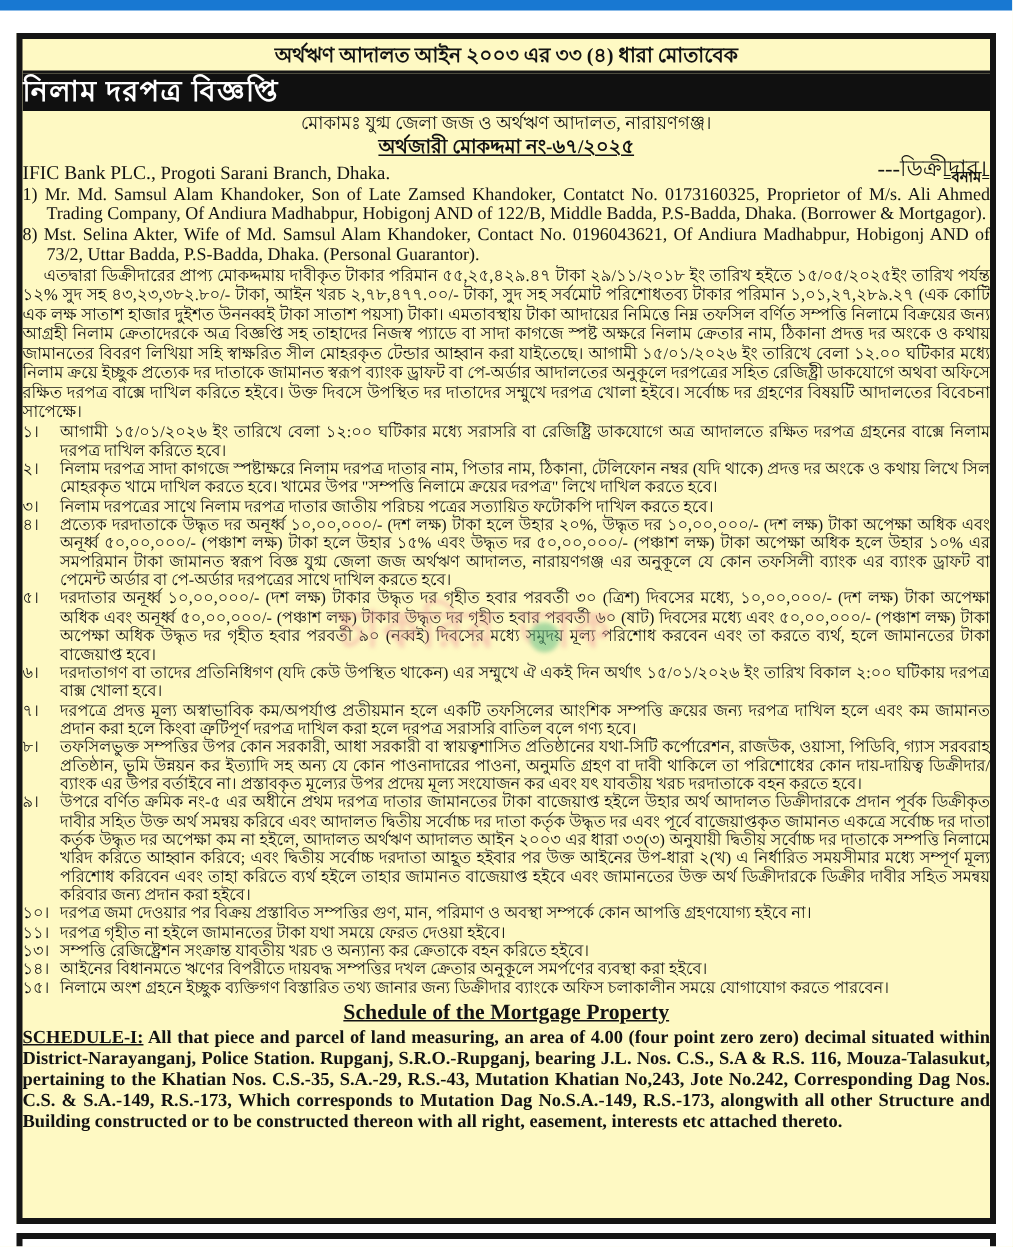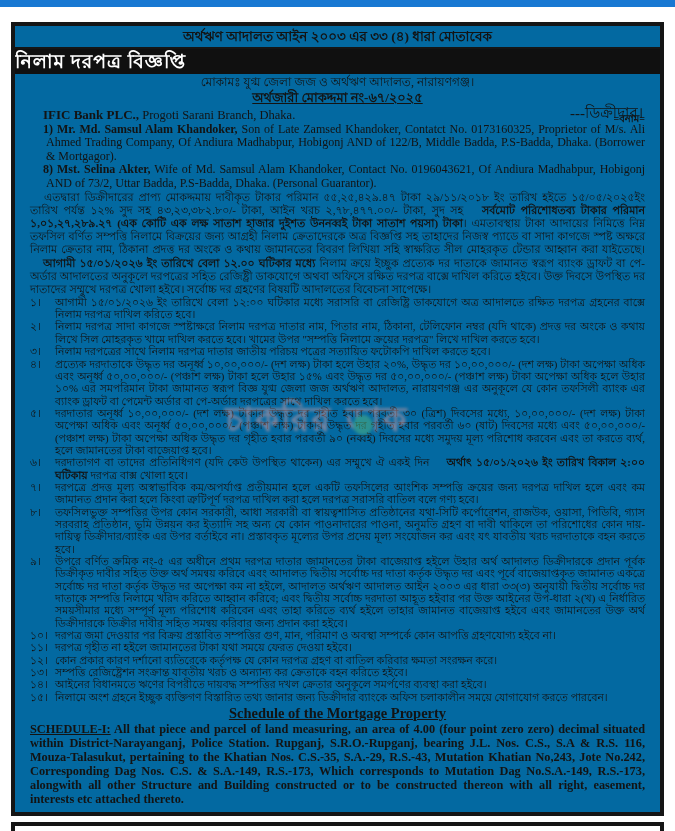--- a/index.html
+++ b/index.html
@@ -1,21 +1,21 @@
 <!DOCTYPE html>
 <html><head>
 <meta charset="utf-8">
 <style>
   html,body{margin:0;padding:0;background:#ffffff;}
   .page{position:relative;width:675px;height:831px;overflow:hidden;background:#ffffff;
         font-family:"Liberation Serif","DejaVu Sans",serif;color:#131313;}
   .topbar{position:absolute;left:0;top:0;width:675px;height:7px;}
   .docbox{position:absolute;left:11px;top:22px;width:645px;height:786px;
-          border:4px solid #151515;background:#0369a1;overflow:hidden;}
-  .inner{padding:0 15px;}
+          border:4px solid #151515;background:#fef9c3;overflow:hidden;}
+  .inner{padding:0 0;}
   .lawline{text-align:center;font-weight:bold;font-size:13.5px;line-height:19px;
            border-bottom:2px solid #151515;padding:1px 0;}
   .titlebar{background:#101010;color:#ffffff;text-align:left;font-weight:bold;
             font-size:19px;line-height:25px;letter-spacing:1px;}
   .venue{text-align:center;font-size:12px;line-height:15px;margin-top:1px;}
   .caseno{text-align:center;font-weight:bold;font-size:13px;line-height:16px;
           text-decoration:underline;}
   .bankrow{position:relative;font-size:12.5px;line-height:16px;margin-top:1px;}
   .bankrow .left b{font-size:13px;}
   .versus{position:absolute;left:0;right:0;top:4px;text-align:right;font-size:10px;font-weight:bold;}
@@ -30,21 +30,21 @@
   .schedhead{text-align:center;font-weight:bold;font-size:14.5px;line-height:19px;text-decoration:underline;margin-top:1px;}
   .sched{font-size:12.3px;line-height:13.9px;text-align:justify;font-weight:bold;}
   .sched .lbl{text-decoration:underline;}
   .nextbox{position:absolute;left:11px;top:822px;width:645px;height:30px;
            border:4px solid #151515;background:#fff;}
   .watermark{position:absolute;left:225px;top:393px;width:300px;height:50px;pointer-events:none;
              opacity:.5;filter:blur(1.5px);}
   .wm-text{position:absolute;left:0;top:0;font-family:"DejaVu Sans",sans-serif;
            font-weight:bold;font-size:34px;letter-spacing:2px;}
   .wm-dot{position:absolute;left:128px;top:22px;width:20px;height:20px;border-radius:50%;}
-  b{font-weight:bold;margin-left:13px;}
+  b{font-weight:normal;}
 </style>
 </head>
 <body>
 
 <div class="page">
 
   <div class="topbar" style="background: rgb(24, 120, 210);"></div>
 
   <div class="docbox">
     <div class="lawline">অর্থঋণ আদালত আইন ২০০৩ এর ৩৩ (৪) ধারা মোতাবেক</div>
@@ -120,24 +120,20 @@
           <div class="cond">
             <div class="num">১০।</div>
             <div class="ctext"><span>দরপত্র জমা দেওয়ার পর বিক্রয় প্রস্তাবিত সম্পত্তির গুণ, মান, পরিমাণ ও অবস্থা সম্পর্কে কোন আপত্তি গ্রহণযোগ্য হইবে না।</span></div>
           </div>
 
           <div class="cond">
             <div class="num">১১।</div>
             <div class="ctext"><span>দরপত্র গৃহীত না হইলে জামানতের টাকা যথা সময়ে ফেরত দেওয়া হইবে।</span></div>
           </div>
 
-          <div class="cond">
-            <div class="num">১২।</div>
-            <div class="ctext"><span>কোন প্রকার কারণ দর্শানো ব্যতিরেকে কর্তৃপক্ষ যে কোন দরপত্র গ্রহণ বা বাতিল করিবার ক্ষমতা সংরক্ষন করে।</span></div>
-          </div>
 
           <div class="cond">
             <div class="num">১৩।</div>
             <div class="ctext"><span>সম্পত্তি রেজিষ্ট্রেশন সংক্রান্ত যাবতীয় খরচ ও অন্যান্য কর ক্রেতাকে বহন করিতে হইবে।</span></div>
           </div>
 
           <div class="cond">
             <div class="num">১৪।</div>
             <div class="ctext"><span>আইনের বিধানমতে ঋণের বিপরীতে দায়বদ্ধ সম্পত্তির দখল ক্রেতার অনুকূলে সমর্পণের ব্যবস্থা করা হইবে।</span></div>
           </div>

